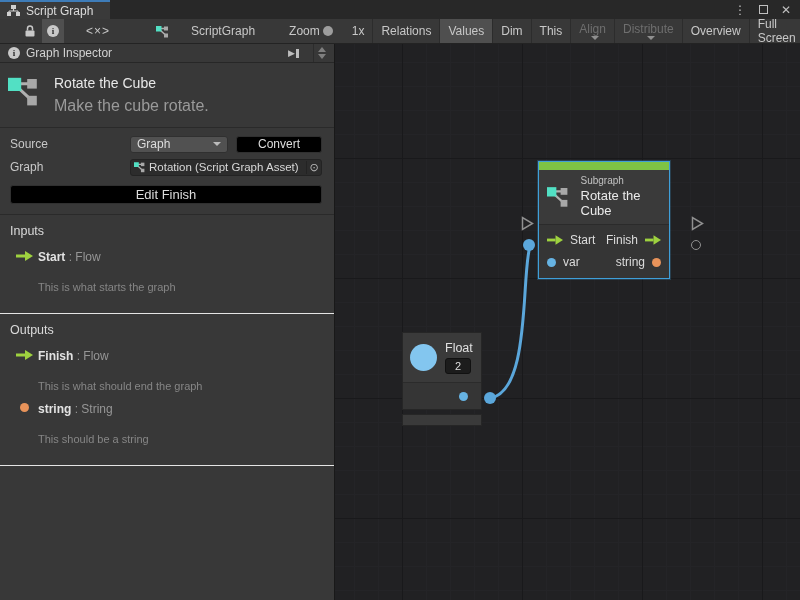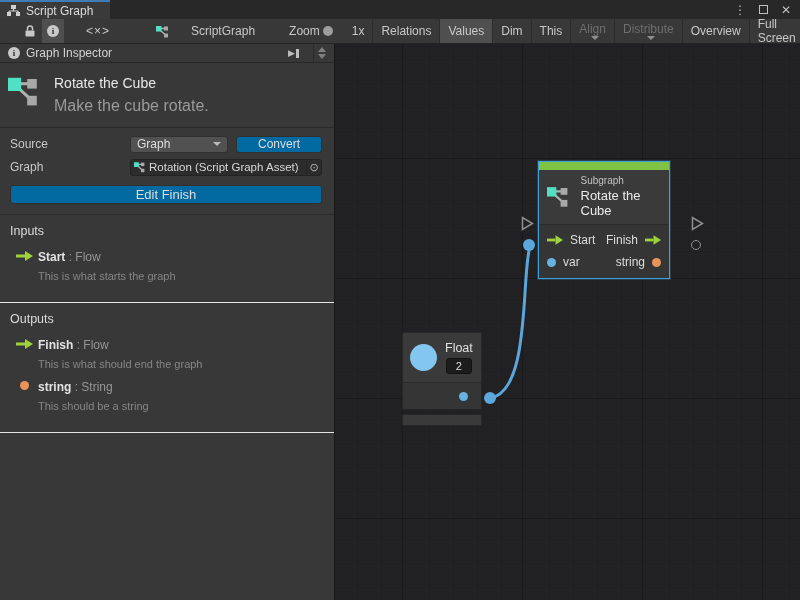--- a/index.html
+++ b/index.html
@@ -54,36 +54,36 @@
   .title-block { display:flex; gap:10px; padding:12px 10px 12px 8px; border-bottom:1px solid #2a2a2a; align-items:flex-start; }
   .graph-title { font-size:14px; color:#e8e8e8; }
   .graph-subtitle { font-size:16px; color:#9a9a9a; margin-top:6px; }
 
   .form { padding:7px 12px 10px 10px; border-bottom:1px solid #2a2a2a; }
   .form-row { display:flex; align-items:center; height:18px; margin-bottom:5px; }
   .form-label { width:120px; color:#c8c8c8; flex:0 0 auto; }
   .select { flex:1; height:17px; background:#515151; border:1px solid #303030; border-radius:3px;
     display:flex; align-items:center; padding:0 6px; color:#dddddd; margin-right:8px; }
   .select .flex { flex:1; }
-  .btn { height:17px; background:#0369a1; border:1px solid #303030; border-radius:3px;
+  .btn { height:17px; background:#000000; border:1px solid #303030; border-radius:3px;
     display:flex; align-items:center; justify-content:center; color:#dddddd; }
   .convert-btn { width:86px; }
   .object-field { flex:1; height:17px; background:#2c2c2c; border:1px solid #232323; border-radius:3px;
     display:flex; align-items:center; padding:0 0 0 3px; color:#d8d8d8; overflow:hidden; white-space:nowrap; }
   .object-field .txt { flex:1; overflow:hidden; font-size:11.5px; }
   .picker { flex:0 0 auto; width:15px; text-align:center; color:#bbbbbb; border-left:1px solid #232323; font-size:11px; }
   .edit-btn { height:19px; margin-top:9px; font-size:13px; }
 
   .ports-section { padding:9px 10px 10px 10px; border-bottom:1px solid #e5e5e5; }
   .ports-section h3 { font-size:12.5px; font-weight:400; color:#dadada; margin-bottom:12px; }
   .port-doc { display:flex; margin-bottom:10px; }
   .port-doc .glyph-col { width:28px; flex:0 0 auto; display:flex; justify-content:center; padding-top:1px; }
   .port-name { font-weight:700; color:#e2e2e2; }
   .port-type { color:#969696; }
-  .port-desc { color:#868686; font-size:11px; margin-top:6px; }
+  .port-desc { color:#868686; font-size:11px; margin-top:17px; }
   .filler { flex:1; }
 
   
   .dot { width:9px; height:9px; border-radius:50%; display:inline-block; flex:0 0 auto; }
   .dot.float { background:#66b3e3; }
   .dot.string { background:#e8935a; }
 
   
   .canvas { flex:1; position:relative; overflow:hidden; background-color:#212123;
     background-image:
@@ -102,21 +102,21 @@
   .node-kind { font-size:10px; color:#c2c2c2; }
   .node-title { font-size:13px; color:#eaeaea; margin-top:2px; }
   .node-ports { padding:4px 0 5px 0; background:#353535; }
   .port-row { height:22px; display:flex; align-items:center; justify-content:space-between; padding:0 8px; }
   .pl { display:flex; align-items:center; gap:7px; color:#dcdcdc; }
   .pr { display:flex; align-items:center; gap:7px; color:#dcdcdc; }
 
   .float-node { left:67px; top:288px; width:80px; border:1px solid #262626; }
   .float-header { background:#3a3a3a; display:flex; align-items:center; gap:8px; padding:8px 7px; border-bottom:1px solid #2b2b2b; }
   .float-circle { width:27px; height:27px; border-radius:50%; background:#83c6ef; flex:0 0 auto; }
-  .float-col { display:flex; flex-direction:column; align-items:center; }
+  .float-col { display:flex; flex-direction:column; }
   .float-label { color:#e0e0e0; font-size:12.5px; }
   .value-box { margin-top:3px; width:26px; height:16px; background:#1c1c1c; border:1px solid #111111;
     border-radius:3px; color:#dddddd; display:flex; align-items:center; justify-content:center; font-size:11px; }
   .float-ports { height:26px; background:#353535; display:flex; align-items:center; justify-content:flex-end; padding-right:13px; }
   .float-footer { position:absolute; left:67px; top:370px; width:80px; height:12px; background:#3a3a3a; border:1px solid #262626; }
 
   .deco { position:absolute; }
   .hollow-circle { width:10px; height:10px; border:1.5px solid #909090; border-radius:50%; }
   .wire-svg { position:absolute; left:0; top:0; width:100%; height:100%; pointer-events:none; }
 </style>

